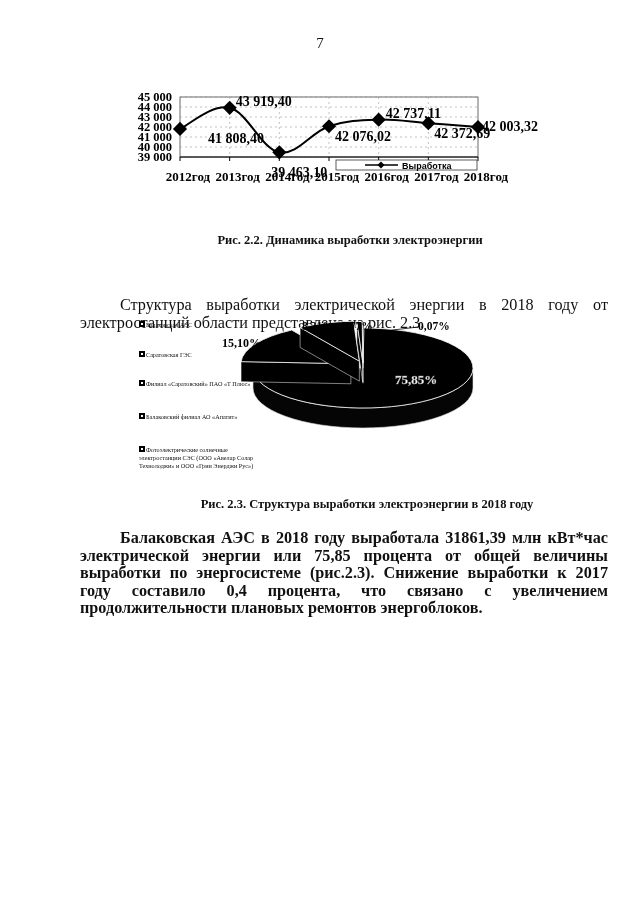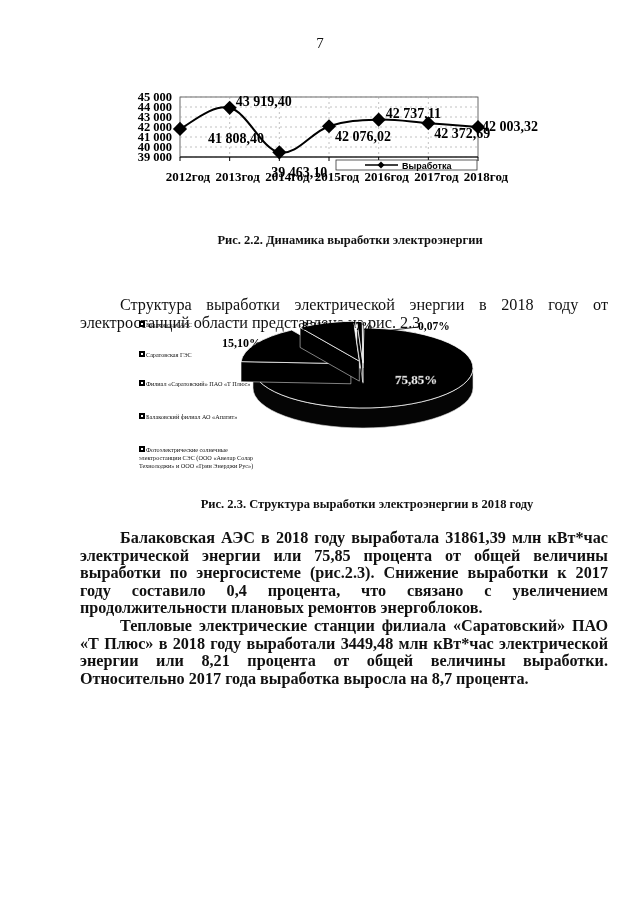--- a/index.html
+++ b/index.html
@@ -134,14 +134,13 @@
     <div class="legend-item" style="top: 351px;"><span class="sq"></span><span class="txt">Саратовская ГЭС</span></div>
     <div class="legend-item" style="top: 380px;"><span class="sq"></span><span class="txt">Филиал «Саратовский» ПАО «Т Плюс»</span></div>
     <div class="legend-item" style="top: 413px;"><span class="sq"></span><span class="txt">Балаковский филиал АО «Апатит»</span></div>
     <div class="legend-item" style="top: 446px;"><span class="sq"></span><span class="txt">Фотоэлектрические солнечные электростанции СЭС (ООО «Авелар Солар Технолоджи» и ООО «Грин Энерджи Рус»)</span></div>
   </div>
 
 <div class="abs caption" style="top:497px;padding-left:17px;">Рис. 2.3. Структура выработки электроэнергии в 2018 году</div>
 
 <div class="abs body-text" style="top:530px;font-weight:bold;">
   <p>Балаковская АЭС в 2018 году выработала 31861,39 млн кВт*час электрической энергии или 75,85 процента от общей величины выработки по энергосистеме (рис.2.3). Снижение выработки к 2017 году составило 0,4 процента, что связано с увеличением продолжительности плановых ремонтов энергоблоков.</p>
-  <p>Тепловые электрические станции филиала «Саратовский» ПАО «Т Плюс» в 2018 году выработали 3449,48 млн кВт*час электрической энергии или 8,21 процента от общей величины выработки. Относительно 2017 года выработка выросла на 8,7 процента.</p>
 </div>
 
 </body></html>

